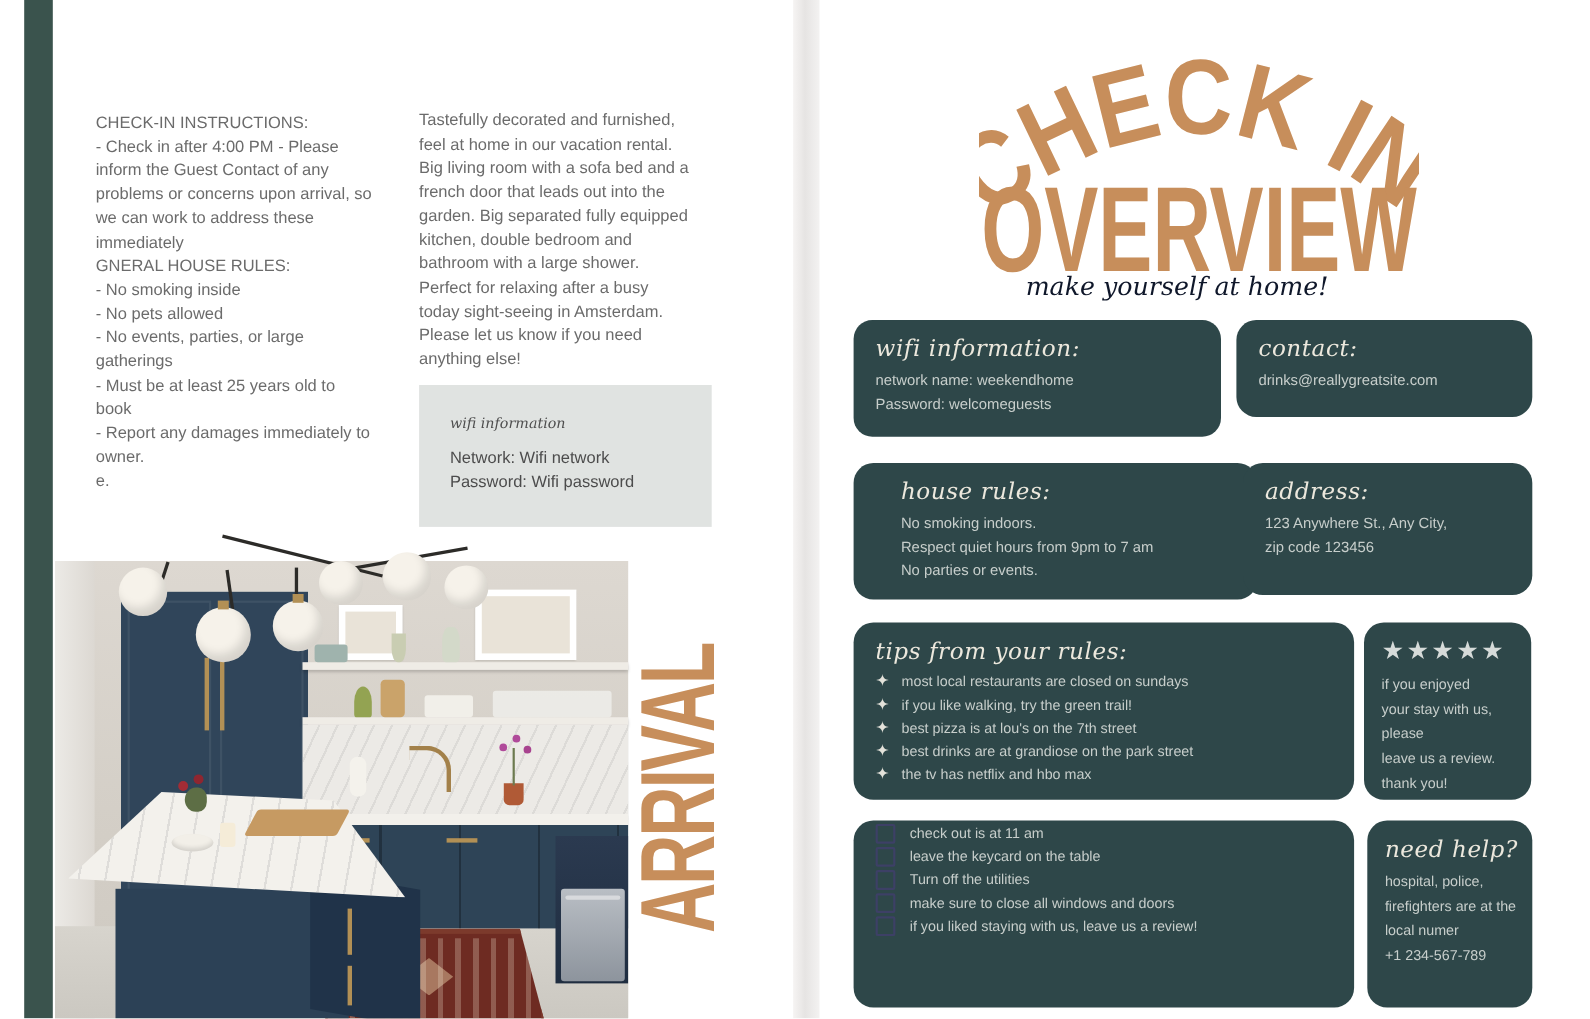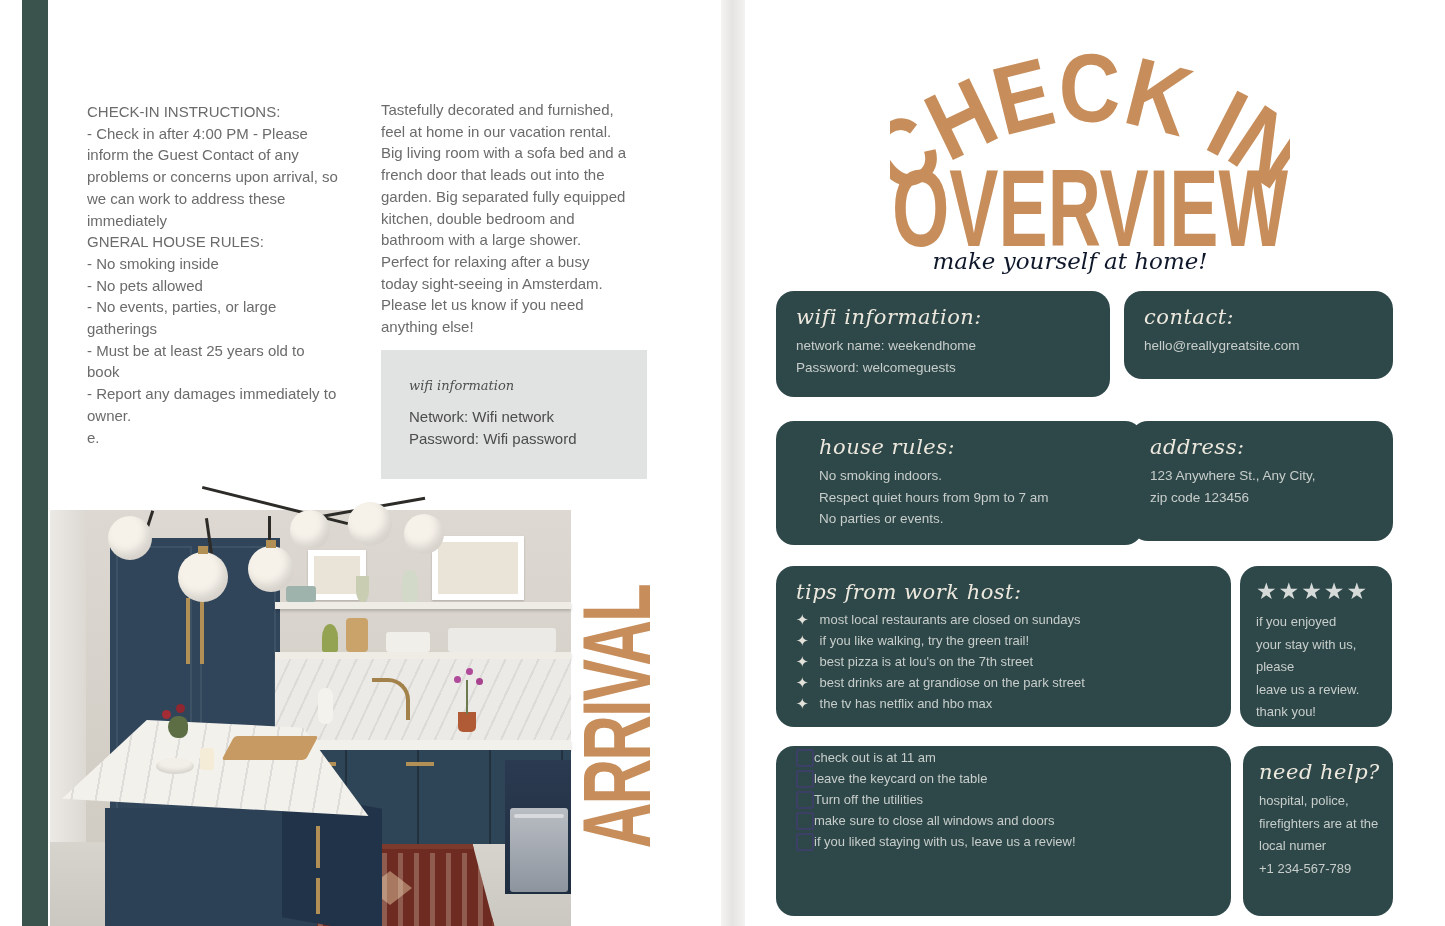--- a/index.html
+++ b/index.html
@@ -35,21 +35,21 @@
   .subtitle{left:870px;top:248px;width:400px;text-align:center;font-family:"DejaVu Serif",serif;
             font-style:italic;font-size:23px;color:#0f172a;}
 
   
   .card{background:#2e4749;border-radius:18px;color:#c7cecb;overflow:hidden;}
   .card-heading{font-family:"DejaVu Serif",serif;font-style:italic;font-size:21px;color:#ece8dd;
                 margin:14px 0 6px 20px;letter-spacing:.5px;}
   .card-line{font-size:13.5px;line-height:21.5px;margin:0 0 0 20px;white-space:pre-line;}
   .tip-row{display:flex;align-items:center;gap:11px;margin:1.5px 0 1.5px 20px;font-size:13px;line-height:19.5px;}
   .tip-ico{color:#e3e2da;font-size:15px;line-height:15px;flex:0 0 auto;}
-  .chk-row{display:flex;align-items:center;margin:3px 0 3px 20px;font-size:13px;line-height:17.5px;}
+  .chk-row{display:flex;align-items:center;gap:13px;margin:3px 0 3px 20px;font-size:13px;line-height:17.5px;}
   .chk-box{flex:0 0 auto;width:14px;height:14px;border:2px solid #3d4066;border-radius:2px;background:transparent;}
   .stars{font-size:23px;letter-spacing:2px;color:#d6dbd9;margin:12px 0 6px 16px;}
   .rev-text,.help-text{font-size:13px;line-height:22.5px;margin-left:16px;white-space:pre-line;}
   .help-head{margin-left:16px;}
 
   
   .photo{left:50px;top:510px;width:521px;height:416px;background:#d6d1c9;}
   .photo *{position:absolute;}
   .wall{inset:0;background:linear-gradient(180deg,#ddd8d1,#d3cec6 60%,#cec9c1);}
   .win{left:0;top:0;width:36px;height:416px;background:linear-gradient(90deg,#eceae6,#dcd8d2);}
@@ -198,46 +198,46 @@
     <defs>
         <path id="archPath" d="M 8,185 Q 200,30 392,185" fill="none"></path>
       </defs>
     <text font-family="Liberation Sans, sans-serif" font-weight="bold" font-size="97" fill="#c78e5b">
       <textPath href="#archPath" textLength="412" lengthAdjust="spacingAndGlyphs">CHECK IN</textPath>
     </text>
     <text x="200" y="232" text-anchor="middle" font-family="Liberation Sans, sans-serif" font-weight="bold" font-size="110" fill="#c78e5b" textLength="396" lengthAdjust="spacingAndGlyphs">OVERVIEW</text>
   </svg>
   <div class="abs subtitle">make yourself at home!</div>
 
-  <div class="abs card" style="left:776px;top:291px;width:334px;height:106px;">
+  <div class="abs card" style="left:776px;top:291px;width:334px;height:106px;border-radius:17px;">
     <div class="card-heading">wifi information:</div>
     <div class="card-line">network name: weekendhome</div>
     <div class="card-line">Password: welcomeguests</div>
   </div>
 
   <div class="abs card" style="left:1124px;top:291px;width:269px;height:88px;">
     <div class="card-heading">contact:</div>
-    <div class="card-line">hello@reallygreatsite.com</div>
+    <div class="card-line">drinks@reallygreatsite.com</div>
   </div>
 
   <div class="abs card" style="left:776px;top:421px;width:344px;height:124px;padding-left:23px;">
     <div class="card-heading">house rules:</div>
     <div class="card-line">No smoking indoors.</div>
     <div class="card-line">Respect quiet hours from 9pm to 7 am</div>
     <div class="card-line">No parties or events.</div>
   </div>
 
   <div class="abs card" style="left:1130px;top:421px;width:263px;height:120px;">
     <div class="card-heading">address:</div>
     <div class="card-line">123 Anywhere St., Any City,</div>
     <div class="card-line">zip code 123456</div>
   </div>
 
   <div class="abs card" style="left:776px;top:566px;width:455px;height:161px;">
-    <div class="card-heading">tips from work host:</div>
+    <div class="card-heading">tips from your rules:</div>
     <div class="tip-row">
       <span class="tip-ico">✦</span>
       <span>most local restaurants are closed on sundays</span>
       </div>
     <div class="tip-row">
       <span class="tip-ico">✦</span>
       <span>if you like walking, try the green trail!</span>
       </div>
     <div class="tip-row">
       <span class="tip-ico">✦</span>

